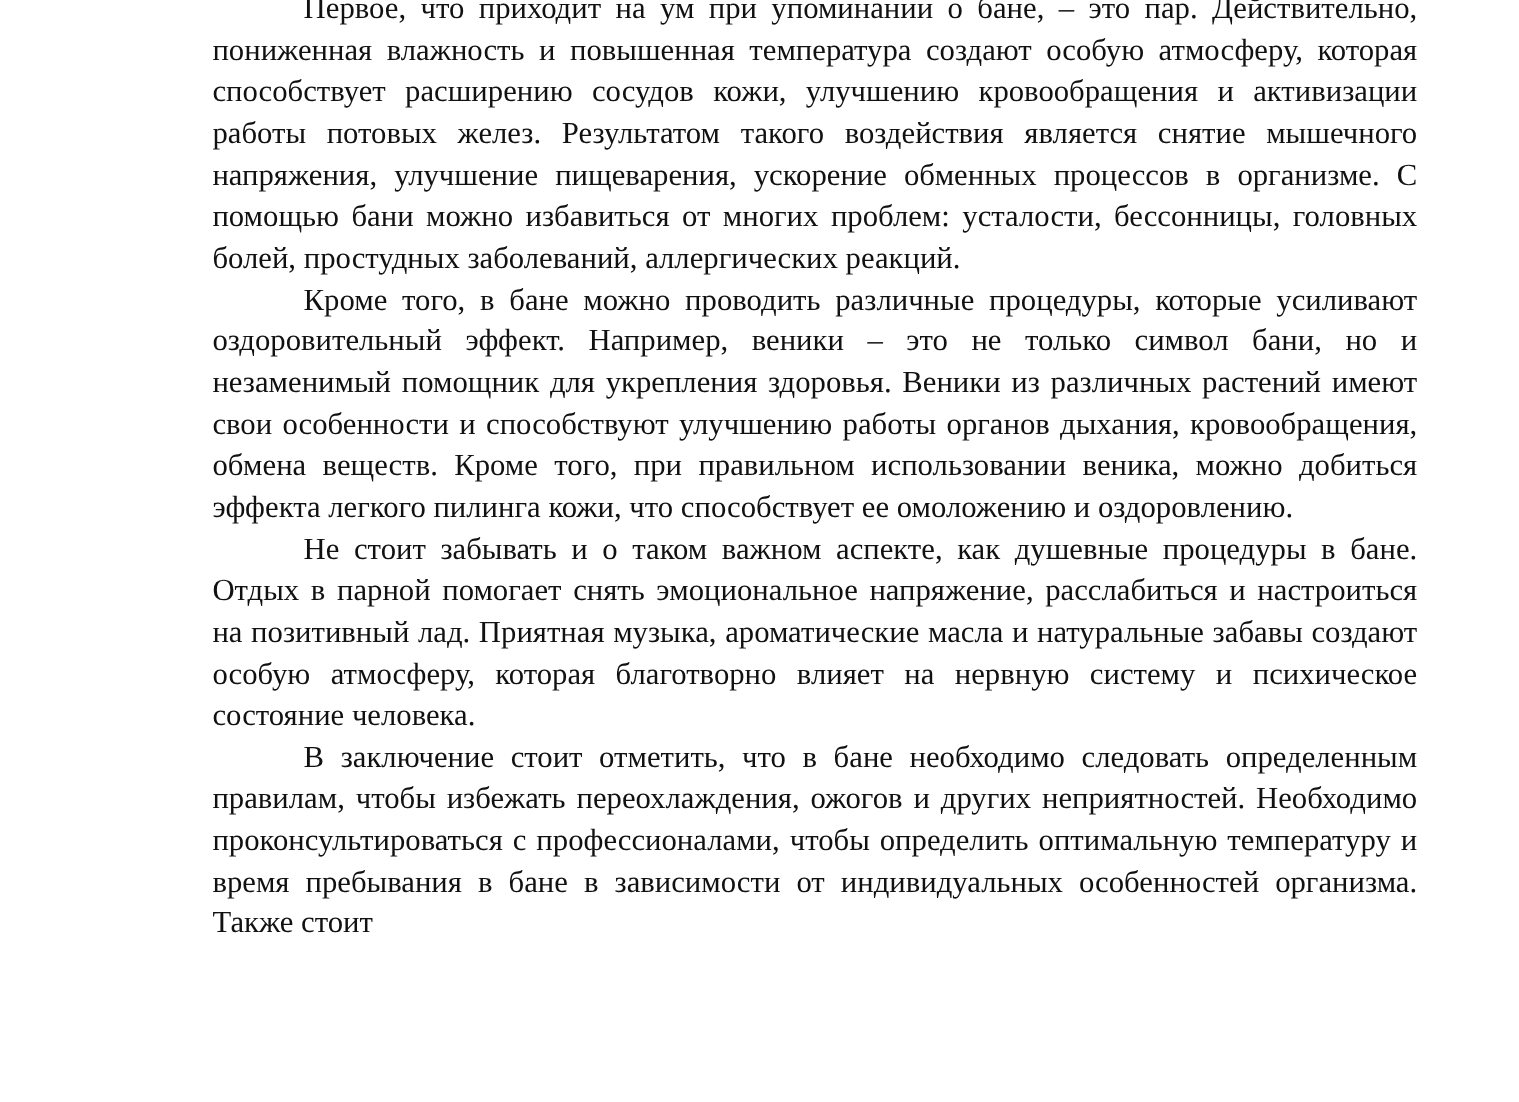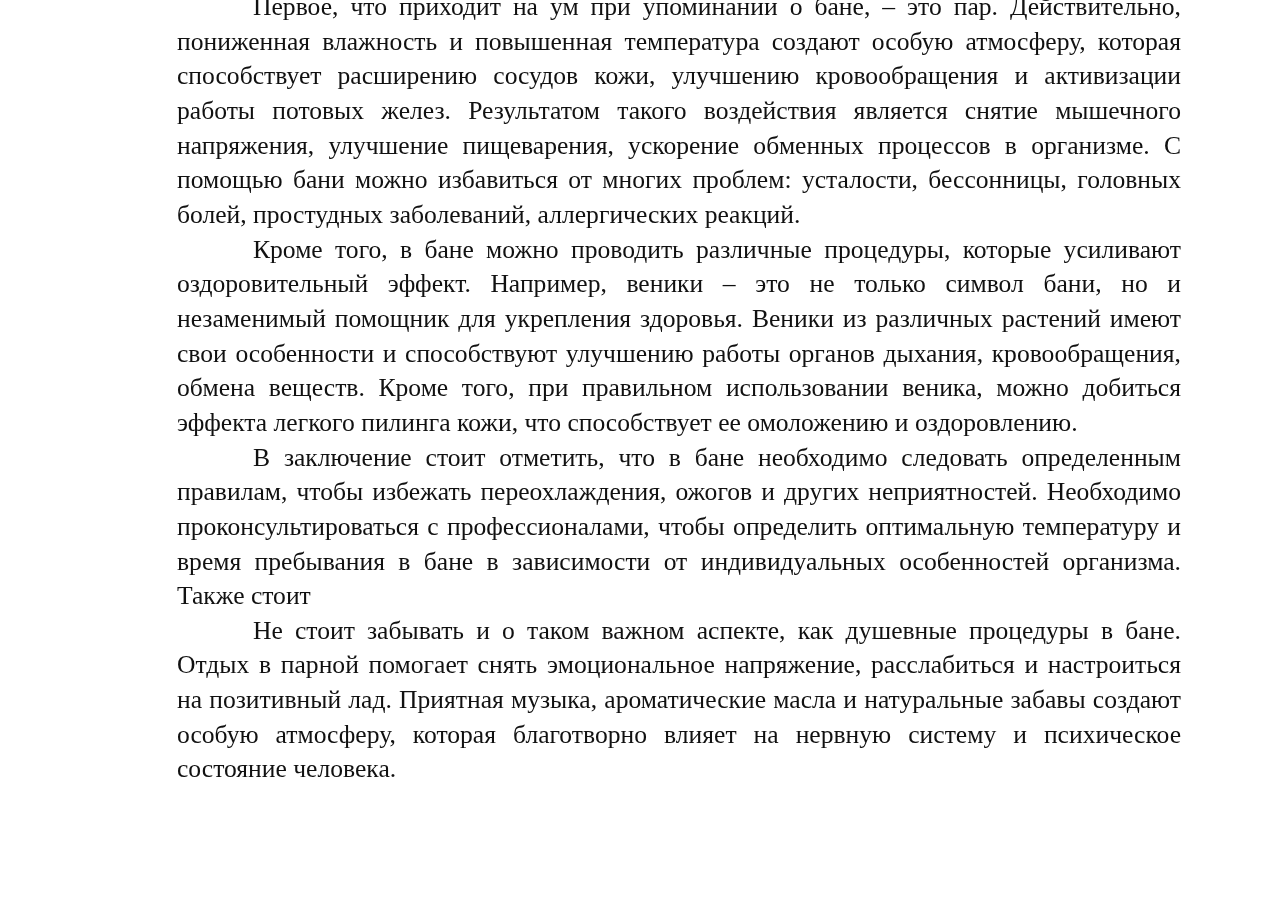--- a/index.html
+++ b/index.html
@@ -29,15 +29,15 @@
       text-indent: 76px;
       hyphens: none;
     }
   </style>
 </head>
 <body>
 
 <div class="page">
   <p class="para">Первое, что приходит на ум при упоминании о бане, – это пар. Действительно, пониженная влажность и повышенная температура создают особую атмосферу, которая способствует расширению сосудов кожи, улучшению кровообращения и активизации работы потовых желез. Результатом такого воздействия является снятие мышечного напряжения, улучшение пищеварения, ускорение обменных процессов в организме. С помощью бани можно избавиться от многих проблем: усталости, бессонницы, головных болей, простудных заболеваний, аллергических реакций.</p>
   <p class="para">Кроме того, в бане можно проводить различные процедуры, которые усиливают оздоровительный эффект. Например, веники – это не только символ бани, но и незаменимый помощник для укрепления здоровья. Веники из различных растений имеют свои особенности и способствуют улучшению работы органов дыхания, кровообращения, обмена веществ. Кроме того, при правильном использовании веника, можно добиться эффекта легкого пилинга кожи, что способствует ее омоложению и оздоровлению.</p>
+  <p class="para">Не стоит забывать и о таком важном аспекте, как душевные процедуры в бане. Отдых в парной помогает снять эмоциональное напряжение, расслабиться и настроиться на позитивный лад. Приятная музыка, ароматические масла и натуральные забавы создают особую атмосферу, которая благотворно влияет на нервную систему и психическое состояние человека.</p>
   <p class="para">В заключение стоит отметить, что в бане необходимо следовать определенным правилам, чтобы избежать переохлаждения, ожогов и других неприятностей. Необходимо проконсультироваться с профессионалами, чтобы определить оптимальную температуру и время пребывания в бане в зависимости от индивидуальных особенностей организма. Также стоит</p>
-  <p class="para">Не стоит забывать и о таком важном аспекте, как душевные процедуры в бане. Отдых в парной помогает снять эмоциональное напряжение, расслабиться и настроиться на позитивный лад. Приятная музыка, ароматические масла и натуральные забавы создают особую атмосферу, которая благотворно влияет на нервную систему и психическое состояние человека.</p>
 </div>
 
 </body></html>

